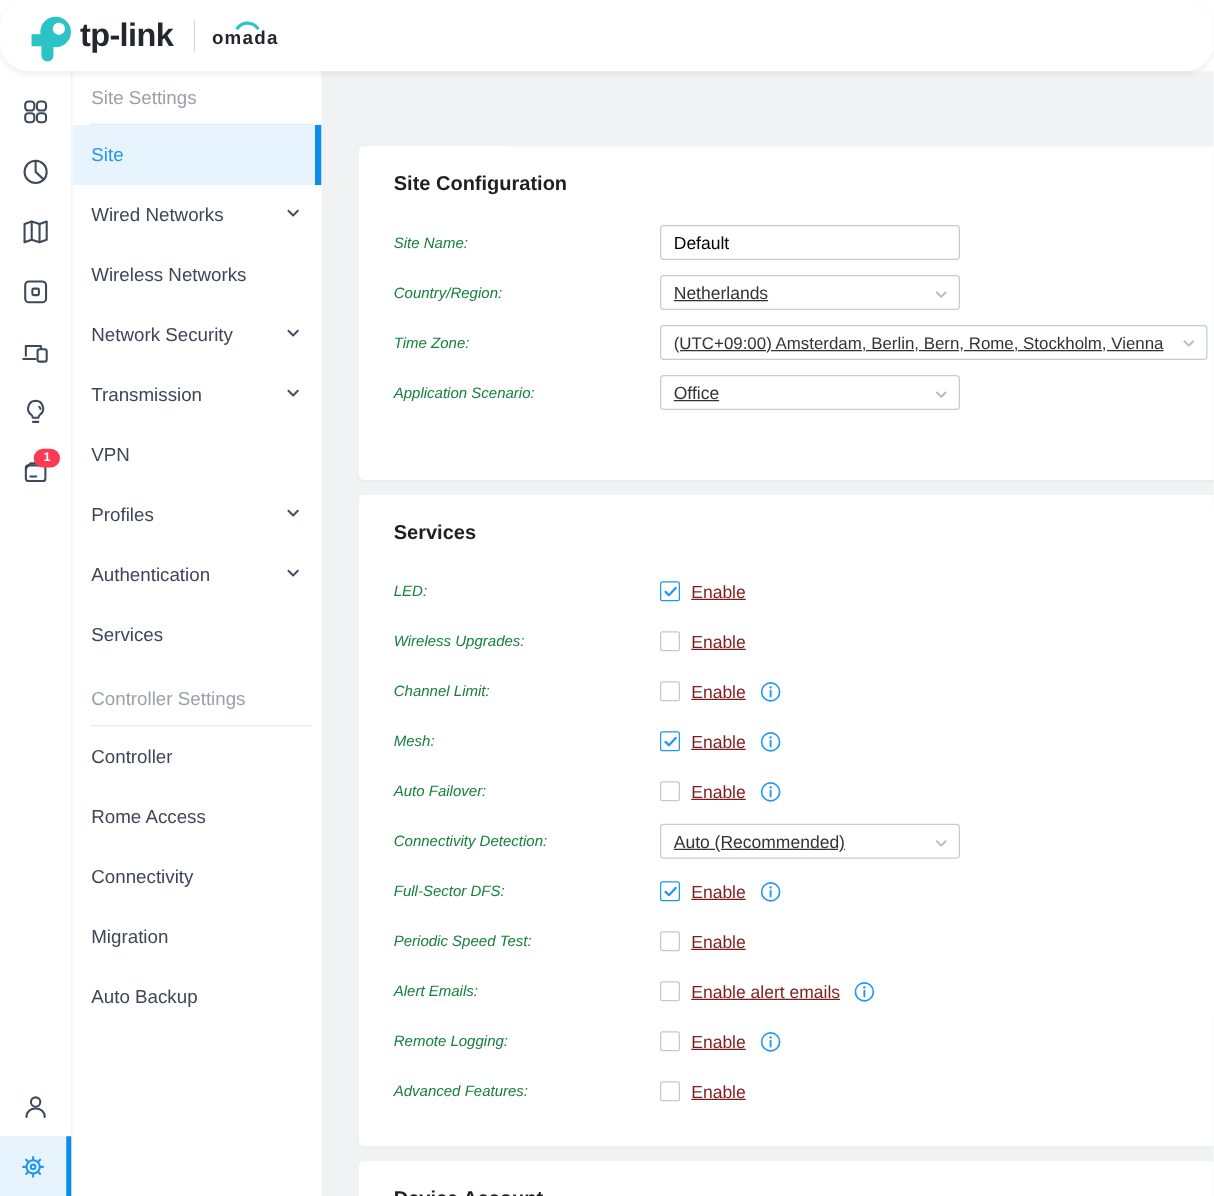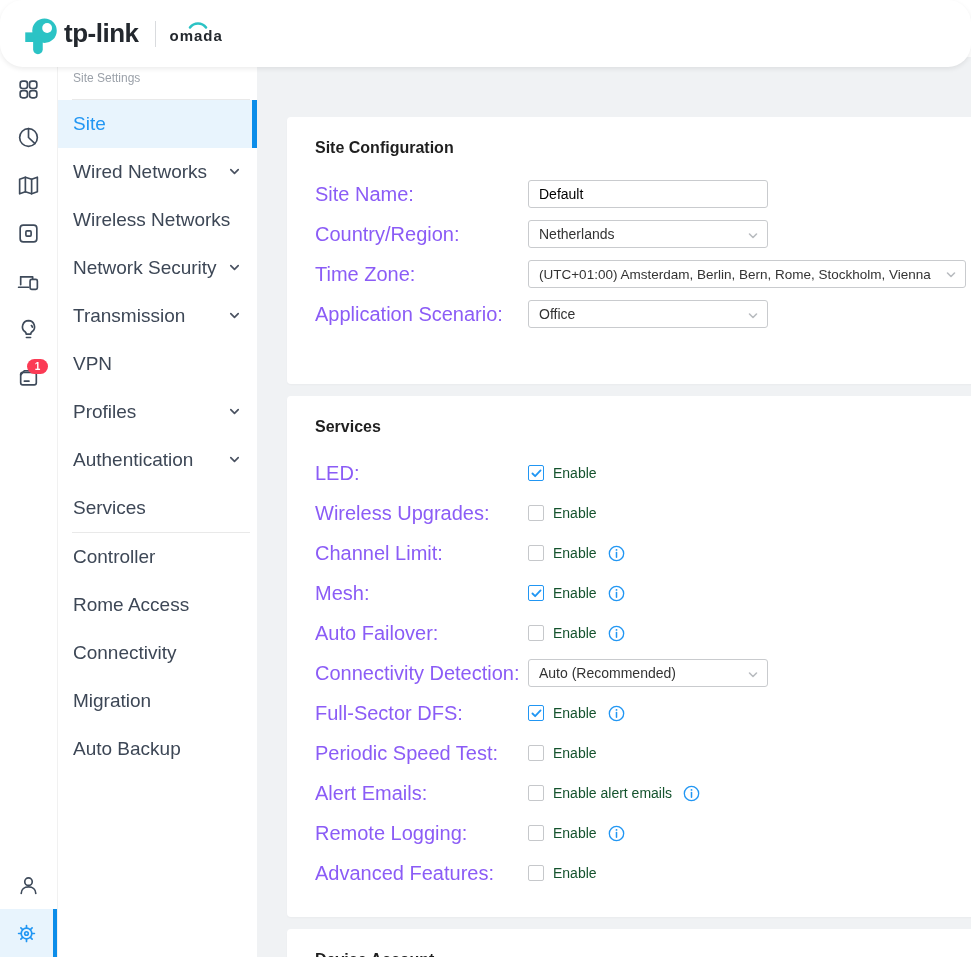--- a/index.html
+++ b/index.html
@@ -1,20 +1,20 @@
 <!DOCTYPE html>
 <html><head>
 <meta charset="utf-8">
 <style>
   * { margin:0; padding:0; box-sizing:border-box; }
   html,body { width:971px; height:957px; overflow:hidden; background:#fff;
               font-family:"Liberation Sans", sans-serif; position:relative; }
 
   
-  .header { position:absolute; top:0; left:0; width:971px; height:67px; background:#fff;
+  .header { position:absolute; top:0; left:0; width:971px; height:57px; background:#fff;
             display:flex; align-items:center; padding-left:20px; z-index:20;
             box-shadow:0 2px 5px rgba(0,0,0,.08);border-radius:23px; }
   .logo-glyph { width:42px; height:46px; margin-top:2px; }
   .brand-text { font-size:26px; font-weight:700; color:#23282e; letter-spacing:-0.5px; margin-left:2px; }
   .hdr-divider { width:1px; height:26px; background:#d9dbde; margin:0 14px 0 16px; }
   .product-wrap { position:relative; margin-top:4px; }
   .product-text { font-size:15px; font-weight:600; color:#23282e; letter-spacing:1px; }
   .omada-arcs { position:absolute; top:-7px; left:50%; margin-left:-9px; }
 
   
@@ -26,58 +26,58 @@
   .rail-spacer { flex:1; }
   .rail-item.active { background:#e8f4fd; border-right:4px solid #0c8de9; }
   .rail-item.active svg { stroke:#2196f3; }
   .badge { position:absolute; top:6px; left:27px; min-width:21px; height:15px; padding:0 6px;
            background:#fb3b55; color:#fff; font-size:10px; font-weight:700; border-radius:8px;
            display:flex; align-items:center; justify-content:center; }
 
   
   .sidemenu { position:absolute; top:57px; left:58px; bottom:0; width:199px; background:#fff; z-index:4; }
   .menu-header { height:42px; display:flex; align-items:center; padding-left:15px;
-                 font-size:12px; color:#9ba1a9; }
+                 font-size:15px; color:#9ba1a9; }
   .menu-header.second { margin-top:6px; }
   .menu-divider { height:1px; background:#e9e9e9; margin:0 7px 0 14px; }
   .menu-item { height:48px; display:flex; align-items:center; padding:0 16px 0 15px;
-               font-size:19px; color:#3d4756; cursor:pointer; }
+               font-size:15px; color:#3d4756; cursor:pointer; }
   .menu-item .mi-label { flex:1; }
   .menu-item.selected { background:#e8f4fd; color:#2196f3; border-right:5px solid #0c8de9; }
   .chev svg { width:13px; height:13px; stroke:#4a5261; stroke-width:1.8; fill:none;
               stroke-linecap:round; stroke-linejoin:round; }
 
   
   .main { position:absolute; top:57px; left:257px; right:0; bottom:0; background:#f0f2f4; overflow:hidden; }
   .card { background:#fff; border-radius:4px; margin-left:30px; width:1010px;
           padding:22px 28px 24px 28px; box-shadow:0 1px 2px rgba(0,0,0,.03); }
   .card.first { margin-top:60px; padding-bottom:50px; }
   .card + .card { margin-top:12px; }
   .card-title { font-size:16px; font-weight:700; color:#1f1f1f; margin-bottom:17px; }
 
   .form-row { height:40px; display:flex; align-items:center; }
-  .form-label { width:213px; font-size:20px; color:#8b5cf6; flex:none; }
+  .form-label { width:213px; font-size:12px; color:#15803d; flex:none;font-style:italic; }
 
   .text-input { width:240px; height:28px; border:1px solid #c9cbce; border-radius:3px;
                 padding:0 10px; font-size:14px; color:#000000; font-family:"Liberation Sans",sans-serif;
                 background:#fff; outline:none; }
   .select { width:240px; height:28px; border:1px solid #c9cbce; border-radius:3px; background:#fff;
             display:flex; align-items:center; padding:0 26px 0 10px; font-size:14px; color:#333;
-            position:relative; cursor:pointer; white-space:nowrap; overflow:hidden; }
+            position:relative; cursor:pointer; white-space:nowrap; overflow:hidden;text-decoration:underline; }
   .select.wide { width:438px; font-size:13.5px; }
   .select .sel-chev { position:absolute; right:8px; top:8px; }
   .sel-chev svg { width:12px; height:12px; stroke:#b9bcc0; stroke-width:1.6; fill:none;
                   stroke-linecap:round; stroke-linejoin:round; }
 
   .checkbox { width:16px; height:16px; border:1px solid #c6c8cb; border-radius:2px; background:#fff;
               display:flex; align-items:center; justify-content:center; cursor:pointer; flex:none; }
   .checkbox svg { display:none; width:11px; height:9px; }
   .checkbox.checked { border-color:#2196f3; }
   .checkbox.checked svg { display:block; }
-  .cb-label { margin-left:9px; font-size:14px; color:#14532d; }
+  .cb-label { margin-left:9px; font-size:14px; color:#7f1d1d;text-decoration:underline; }
   .info-icon { margin-left:11px; width:17px; height:17px; cursor:pointer; display:flex; }
   .info-icon svg { width:17px; height:17px; }
 </style>
 </head>
 <body>
 
 <div class="header">
   <svg class="logo-glyph" viewBox="0 0 48 48">
     <rect x="6" y="21" width="13" height="11" fill="#2bc3c5"></rect>
     <circle cx="28" cy="19" r="14" fill="#2bc3c5"></circle>
@@ -200,20 +200,21 @@
   <div class="menu-item">
     <span class="mi-label">Authentication</span>
     <span class="chev"><svg viewBox="0 0 14 14">
           <path d="M3 5l4 4 4-4"></path>
         </svg></span>
   </div>
   <div class="menu-item">
     <span class="mi-label">Services</span>
   </div>
 
+  <div class="menu-header second">Controller Settings</div>
   <div class="menu-divider"></div>
 
   <div class="menu-item">
     <span class="mi-label">Controller</span>
   </div>
   <div class="menu-item">
     <span class="mi-label">Rome Access</span>
   </div>
   <div class="menu-item">
     <span class="mi-label">Connectivity</span>
@@ -242,21 +243,21 @@
         <span>Netherlands</span>
         <span class="sel-chev"><svg viewBox="0 0 12 12">
               <path d="M2.5 4l3.5 3.5L9.5 4"></path>
             </svg></span>
       </div>
     </div>
 
     <div class="form-row">
       <span class="form-label">Time Zone:</span>
       <div class="select wide">
-        <span>(UTC+01:00) Amsterdam, Berlin, Bern, Rome, Stockholm, Vienna</span>
+        <span>(UTC+09:00) Amsterdam, Berlin, Bern, Rome, Stockholm, Vienna</span>
         <span class="sel-chev"><svg viewBox="0 0 12 12">
               <path d="M2.5 4l3.5 3.5L9.5 4"></path>
             </svg></span>
       </div>
     </div>
 
     <div class="form-row">
       <span class="form-label">Application Scenario:</span>
       <div class="select">
         <span>Office</span>

